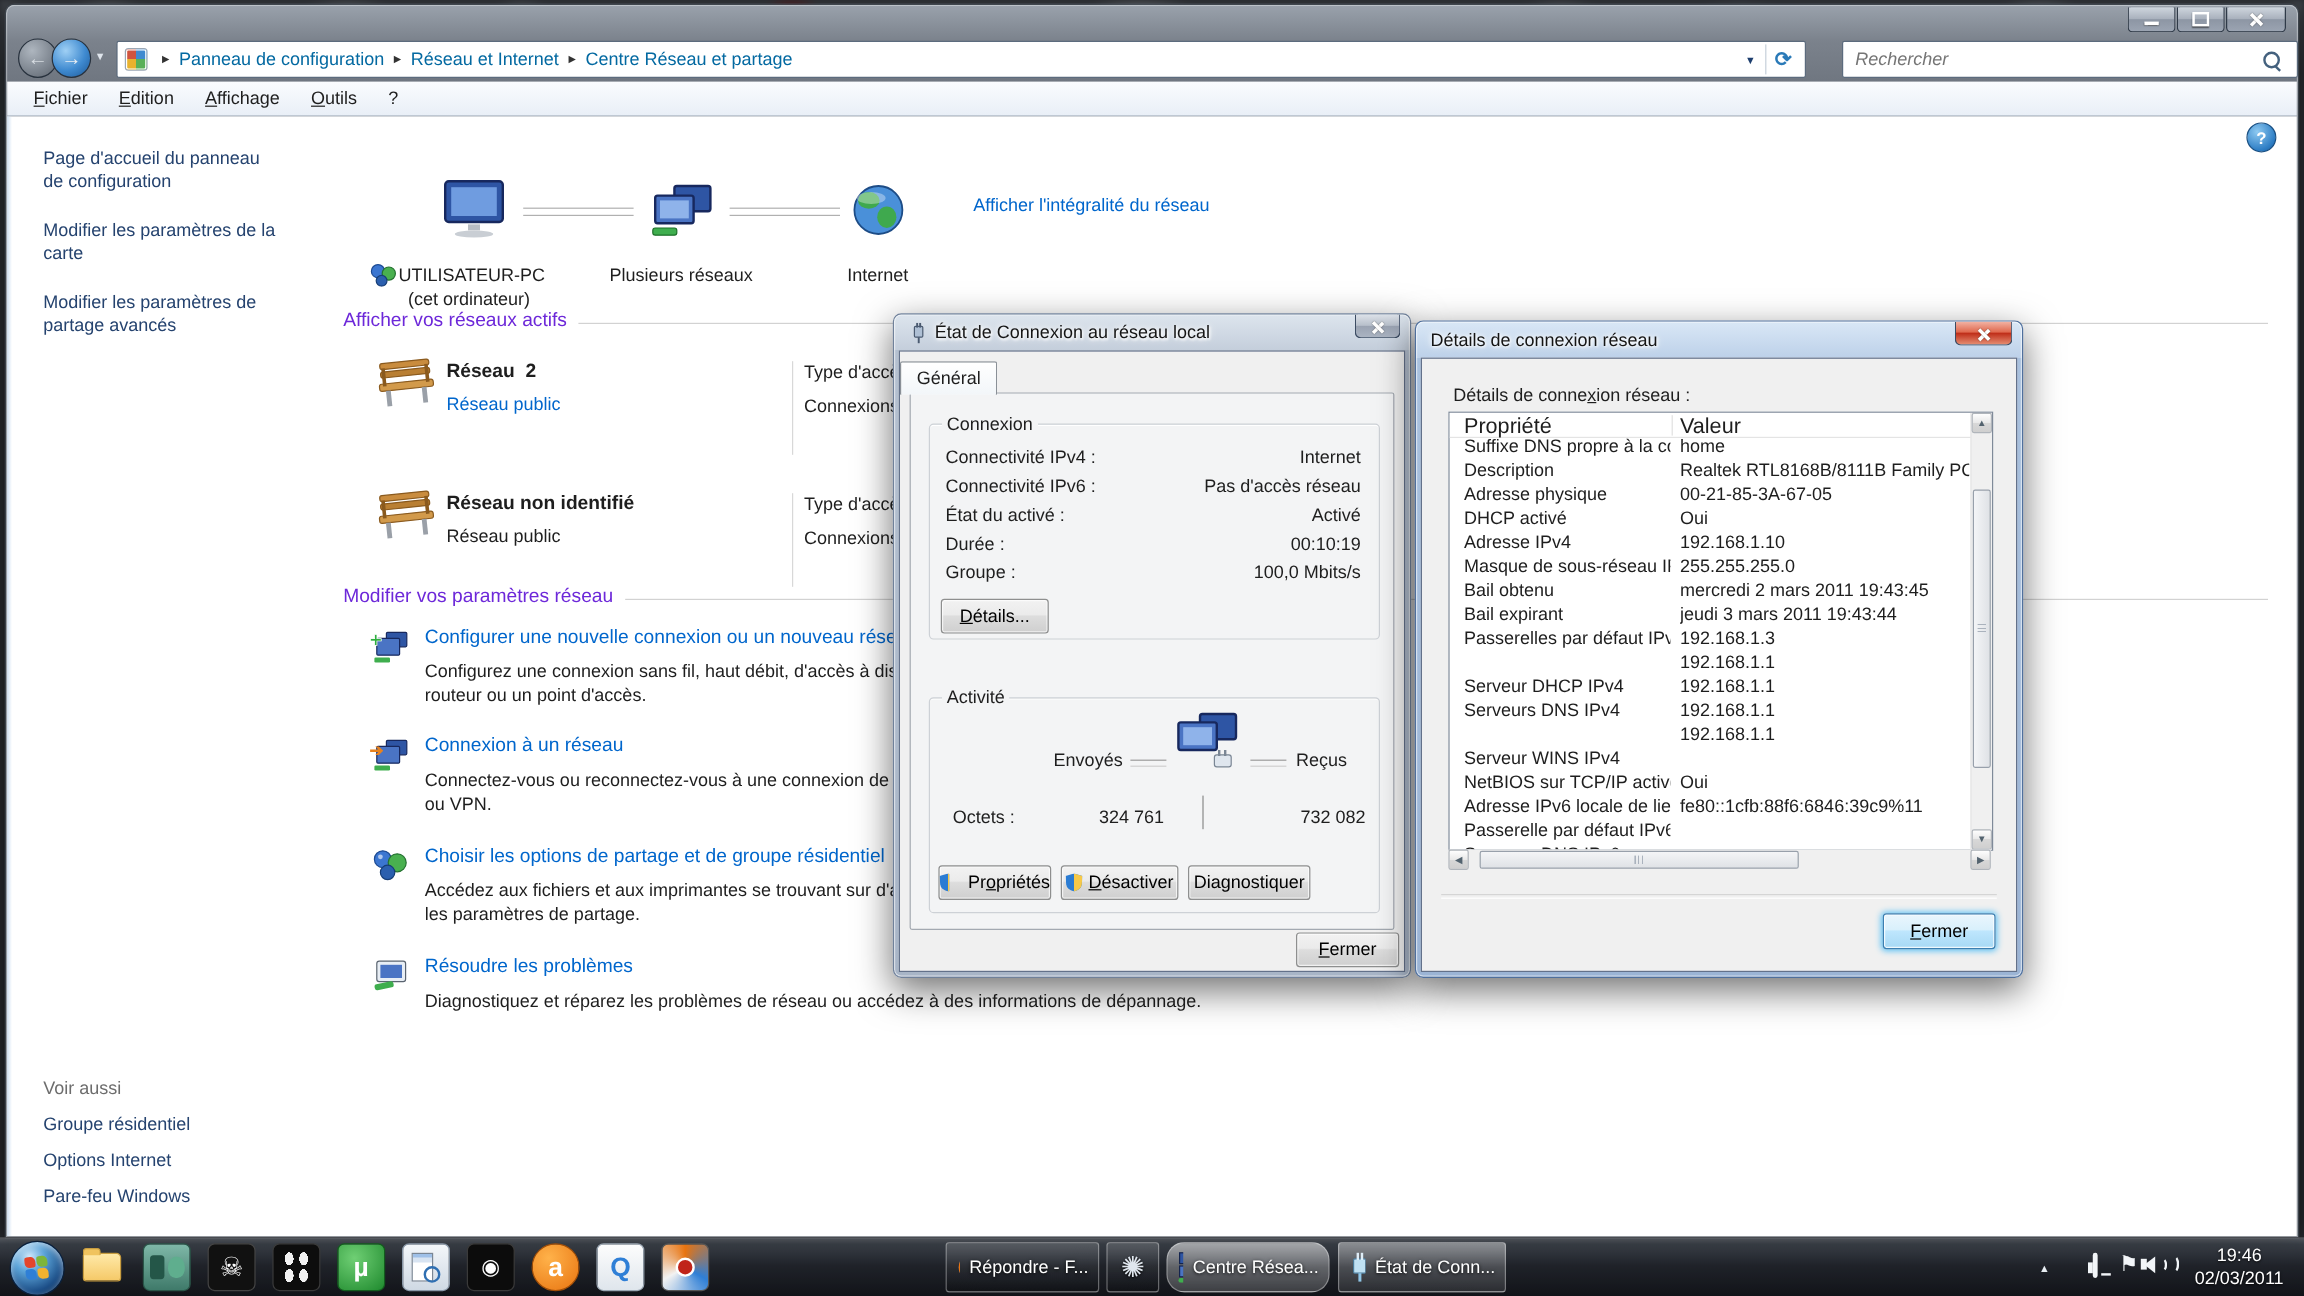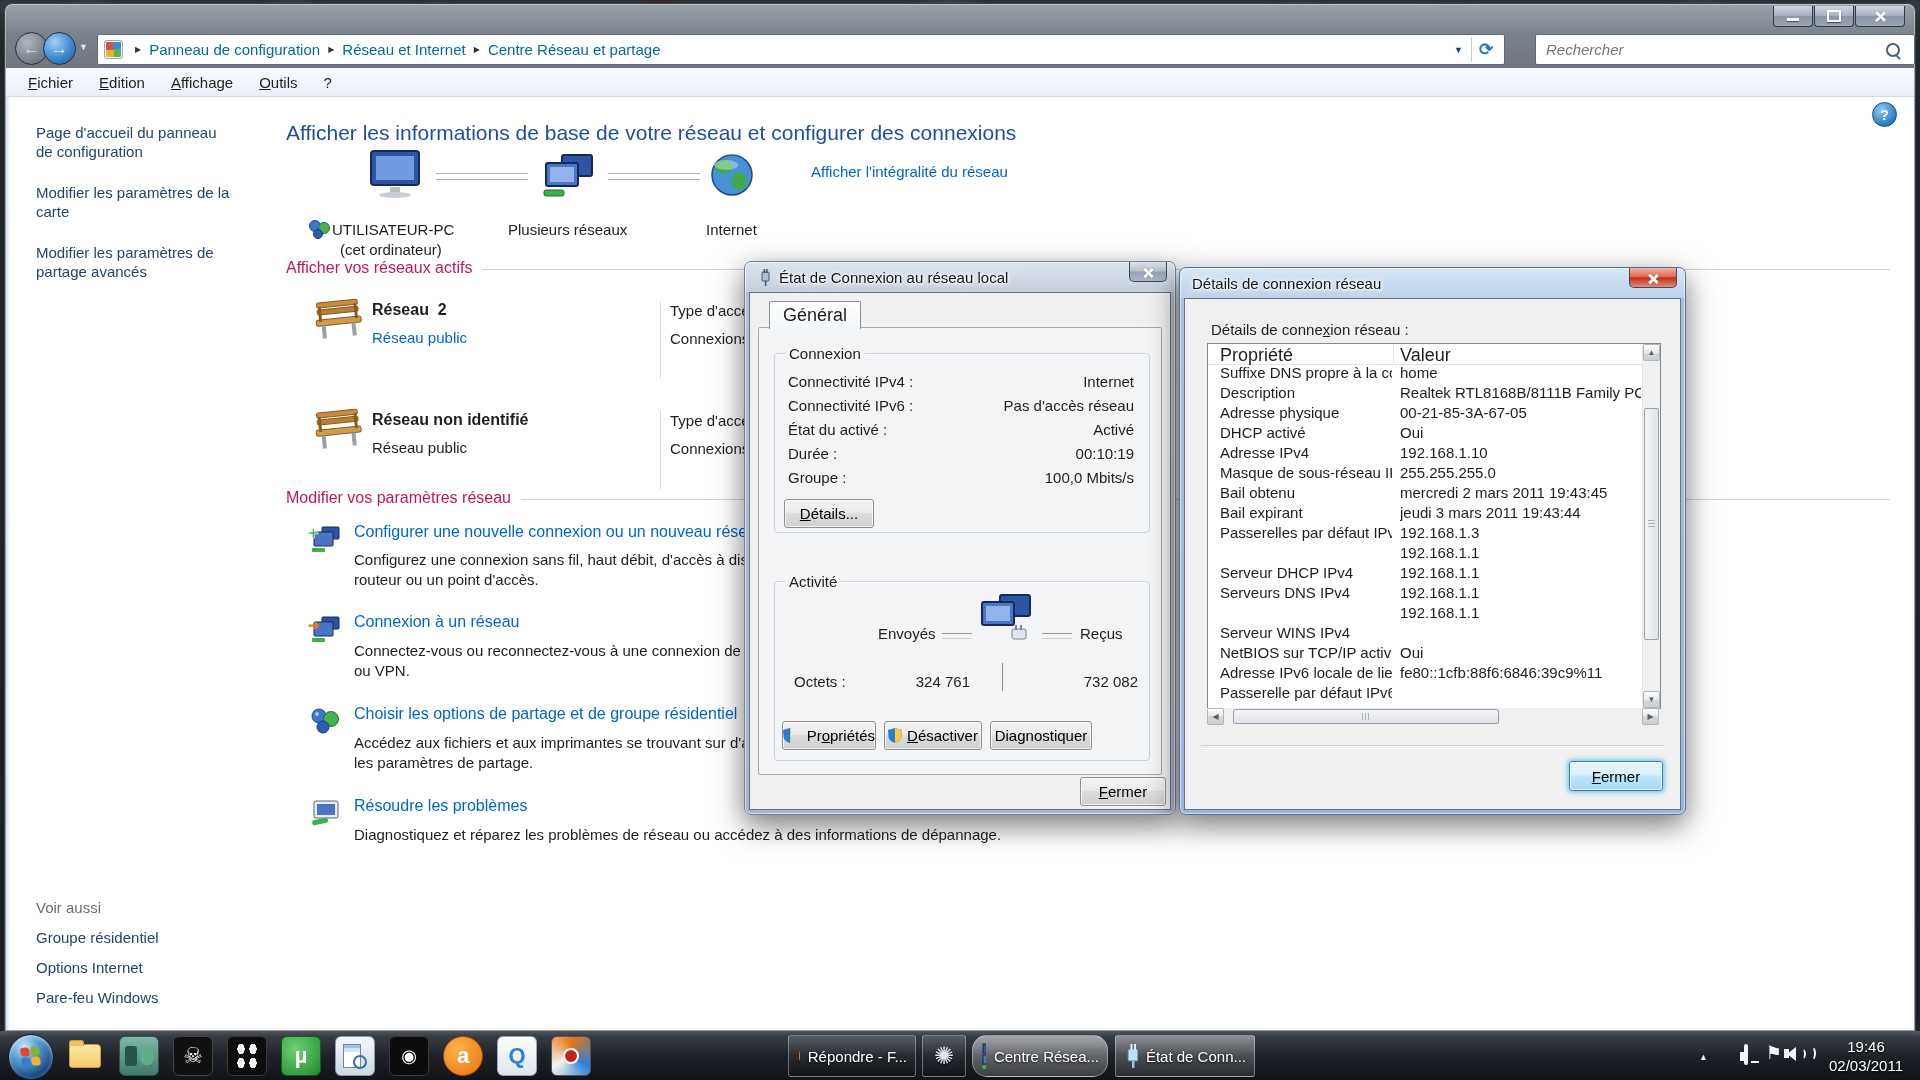--- a/index.html
+++ b/index.html
@@ -76,21 +76,21 @@
   .see-also-header{color:#6d6d6d;margin-bottom:12px;font-size:15px;}
   .see-also .side-link{margin-bottom:11px;}
   .main{position:relative;flex:1;overflow:hidden;}
   .page-title{position:absolute;left:28px;top:24px;font-size:21px;color:#1e4f9e;}
   
   .map-icon{position:absolute;}
   .map-line{position:absolute;height:5px;border-top:1px solid #b0b0b0;border-bottom:1px solid #b0b0b0;width:92px;top:76px;}
   .map-label{position:absolute;font-size:15px;color:#1e1e1e;}
   .link{color:#0066cc;}
   .sec{position:absolute;left:28px;right:24px;display:flex;align-items:center;gap:10px;}
-  .sec-label{font-size:16px;color:#be185d;white-space:nowrap;}
+  .sec-label{font-size:16px;color:#6d28d9;white-space:nowrap;}
   .sec-rule{flex:1;height:1px;background:#d2d2d2;margin-top:2px;}
   .net-name{font-weight:bold;font-size:16px;white-space:pre;}
   .vsep{position:absolute;width:1px;background:#d8d8d8;}
   .task-link{position:absolute;font-size:16px;color:#0066cc;white-space:nowrap;}
   .task-desc{position:absolute;font-size:15px;color:#1e1e1e;white-space:nowrap;}
   
   .dlg{position:absolute;border-radius:7px;box-shadow:0 10px 30px rgba(0,0,0,.55), inset 0 0 0 1px rgba(255,255,255,.55);}
   .dlg1{left:744px;top:261px;width:430px;height:552px;border:1px solid #70819a;
     background:linear-gradient(180deg,#dde5ee,#c4cedb 30px,#b4c0d0 30px,#a8b5c7);z-index:40;}
   .dlg2{left:1179px;top:267px;width:505px;height:546px;border:1px solid #4f6f9c;
@@ -100,21 +100,21 @@
   .dlg1 .dlg-title{left:34px;}
   .titlebar-icon{position:absolute;left:12px;top:7px;}
   .cap-close{position:absolute;top:0;width:36px;height:19px;border:1px solid #3c4c63;border-top:none;
     border-radius:0 0 5px 5px;display:flex;align-items:center;justify-content:center;}
   .dlg1 .cap-close{right:8px;background:linear-gradient(#dde2e9,#b8c0cb 48%,#9aa3b2 52%,#abb4c2);}
   .dlg2 .cap-close{right:8px;width:46px;background:linear-gradient(#f2b3a4,#e06a50 45%,#c0301b 52%,#e58d72);}
   .cap-close .glyph-x::before,.cap-close .glyph-x::after{height:12px;top:1px;}
   .client{position:absolute;left:4px;right:4px;top:30px;bottom:4px;background:#f0f0f0;
     border:1px solid #63718a;}
   
-  .tab{position:absolute;left:19px;top:8px;height:27px;padding:0 13px;z-index:2;font-size:18px;
+  .tab{position:absolute;left:0;top:8px;height:27px;padding:0 13px;z-index:2;font-size:15px;
     background:linear-gradient(#ffffff,#f2f6f9);border:1px solid #8a9097;border-bottom:none;
     border-radius:2px 2px 0 0;display:flex;align-items:center;}
   .page{position:absolute;left:8px;right:8px;top:34px;height:446px;background:#f3f4f5;
     border:1px solid #a3a9b1;border-radius:2px;}
   .groupbox{position:absolute;border:1px solid #cdd1d6;border-radius:4px;box-shadow:inset 0 1px 0 #fff;}
   .group-label{position:absolute;top:-9px;left:10px;background:#f3f4f5;padding:0 4px;font-size:15px;}
   .srow{position:absolute;left:38px;right:36px;height:20px;display:flex;justify-content:space-between;font-size:15px;}
   .btn{background:linear-gradient(#f2f2f2,#ebebeb 45%,#dddddd 50%,#cfcfcf);
     border:1px solid #8e8f8f;border-radius:3px;font-size:15px;color:#000;
     display:flex;align-items:center;justify-content:center;box-shadow:inset 0 0 0 1px rgba(255,255,255,.7);position:absolute;}
@@ -264,21 +264,20 @@
           <div>
 
           <div class="side-link">Groupe résidentiel</div>
               <div class="side-link">Options Internet</div>
               <div class="side-link">Pare-feu Windows</div>
             </div>
         </div>
       </div>
 
       <div class="main">
-        <div class="page-title">Afficher les informations de base de votre réseau et configurer des connexions</div>
 
         <svg class="map-icon" style="left:105px;top:52px" width="62" height="50">
           <rect x="8" y="2" width="48" height="34" rx="3" fill="#2e55a4" stroke="#17285e" stroke-width="2"></rect>
           <rect x="13" y="7" width="38" height="24" fill="#6f9ce0"></rect>
           <rect x="27" y="38" width="10" height="5" fill="#b8bdc4"></rect>
           <ellipse cx="32" cy="46" rx="16" ry="3" fill="#c9ced4"></ellipse>
         </svg>
         <div class="map-line" style="left:178px"></div>
         <svg class="map-icon" style="left:282px;top:56px" width="54" height="46">
           <rect x="22" y="2" width="30" height="21" rx="2" fill="#2e55a4" stroke="#17285e" stroke-width="2"></rect>

